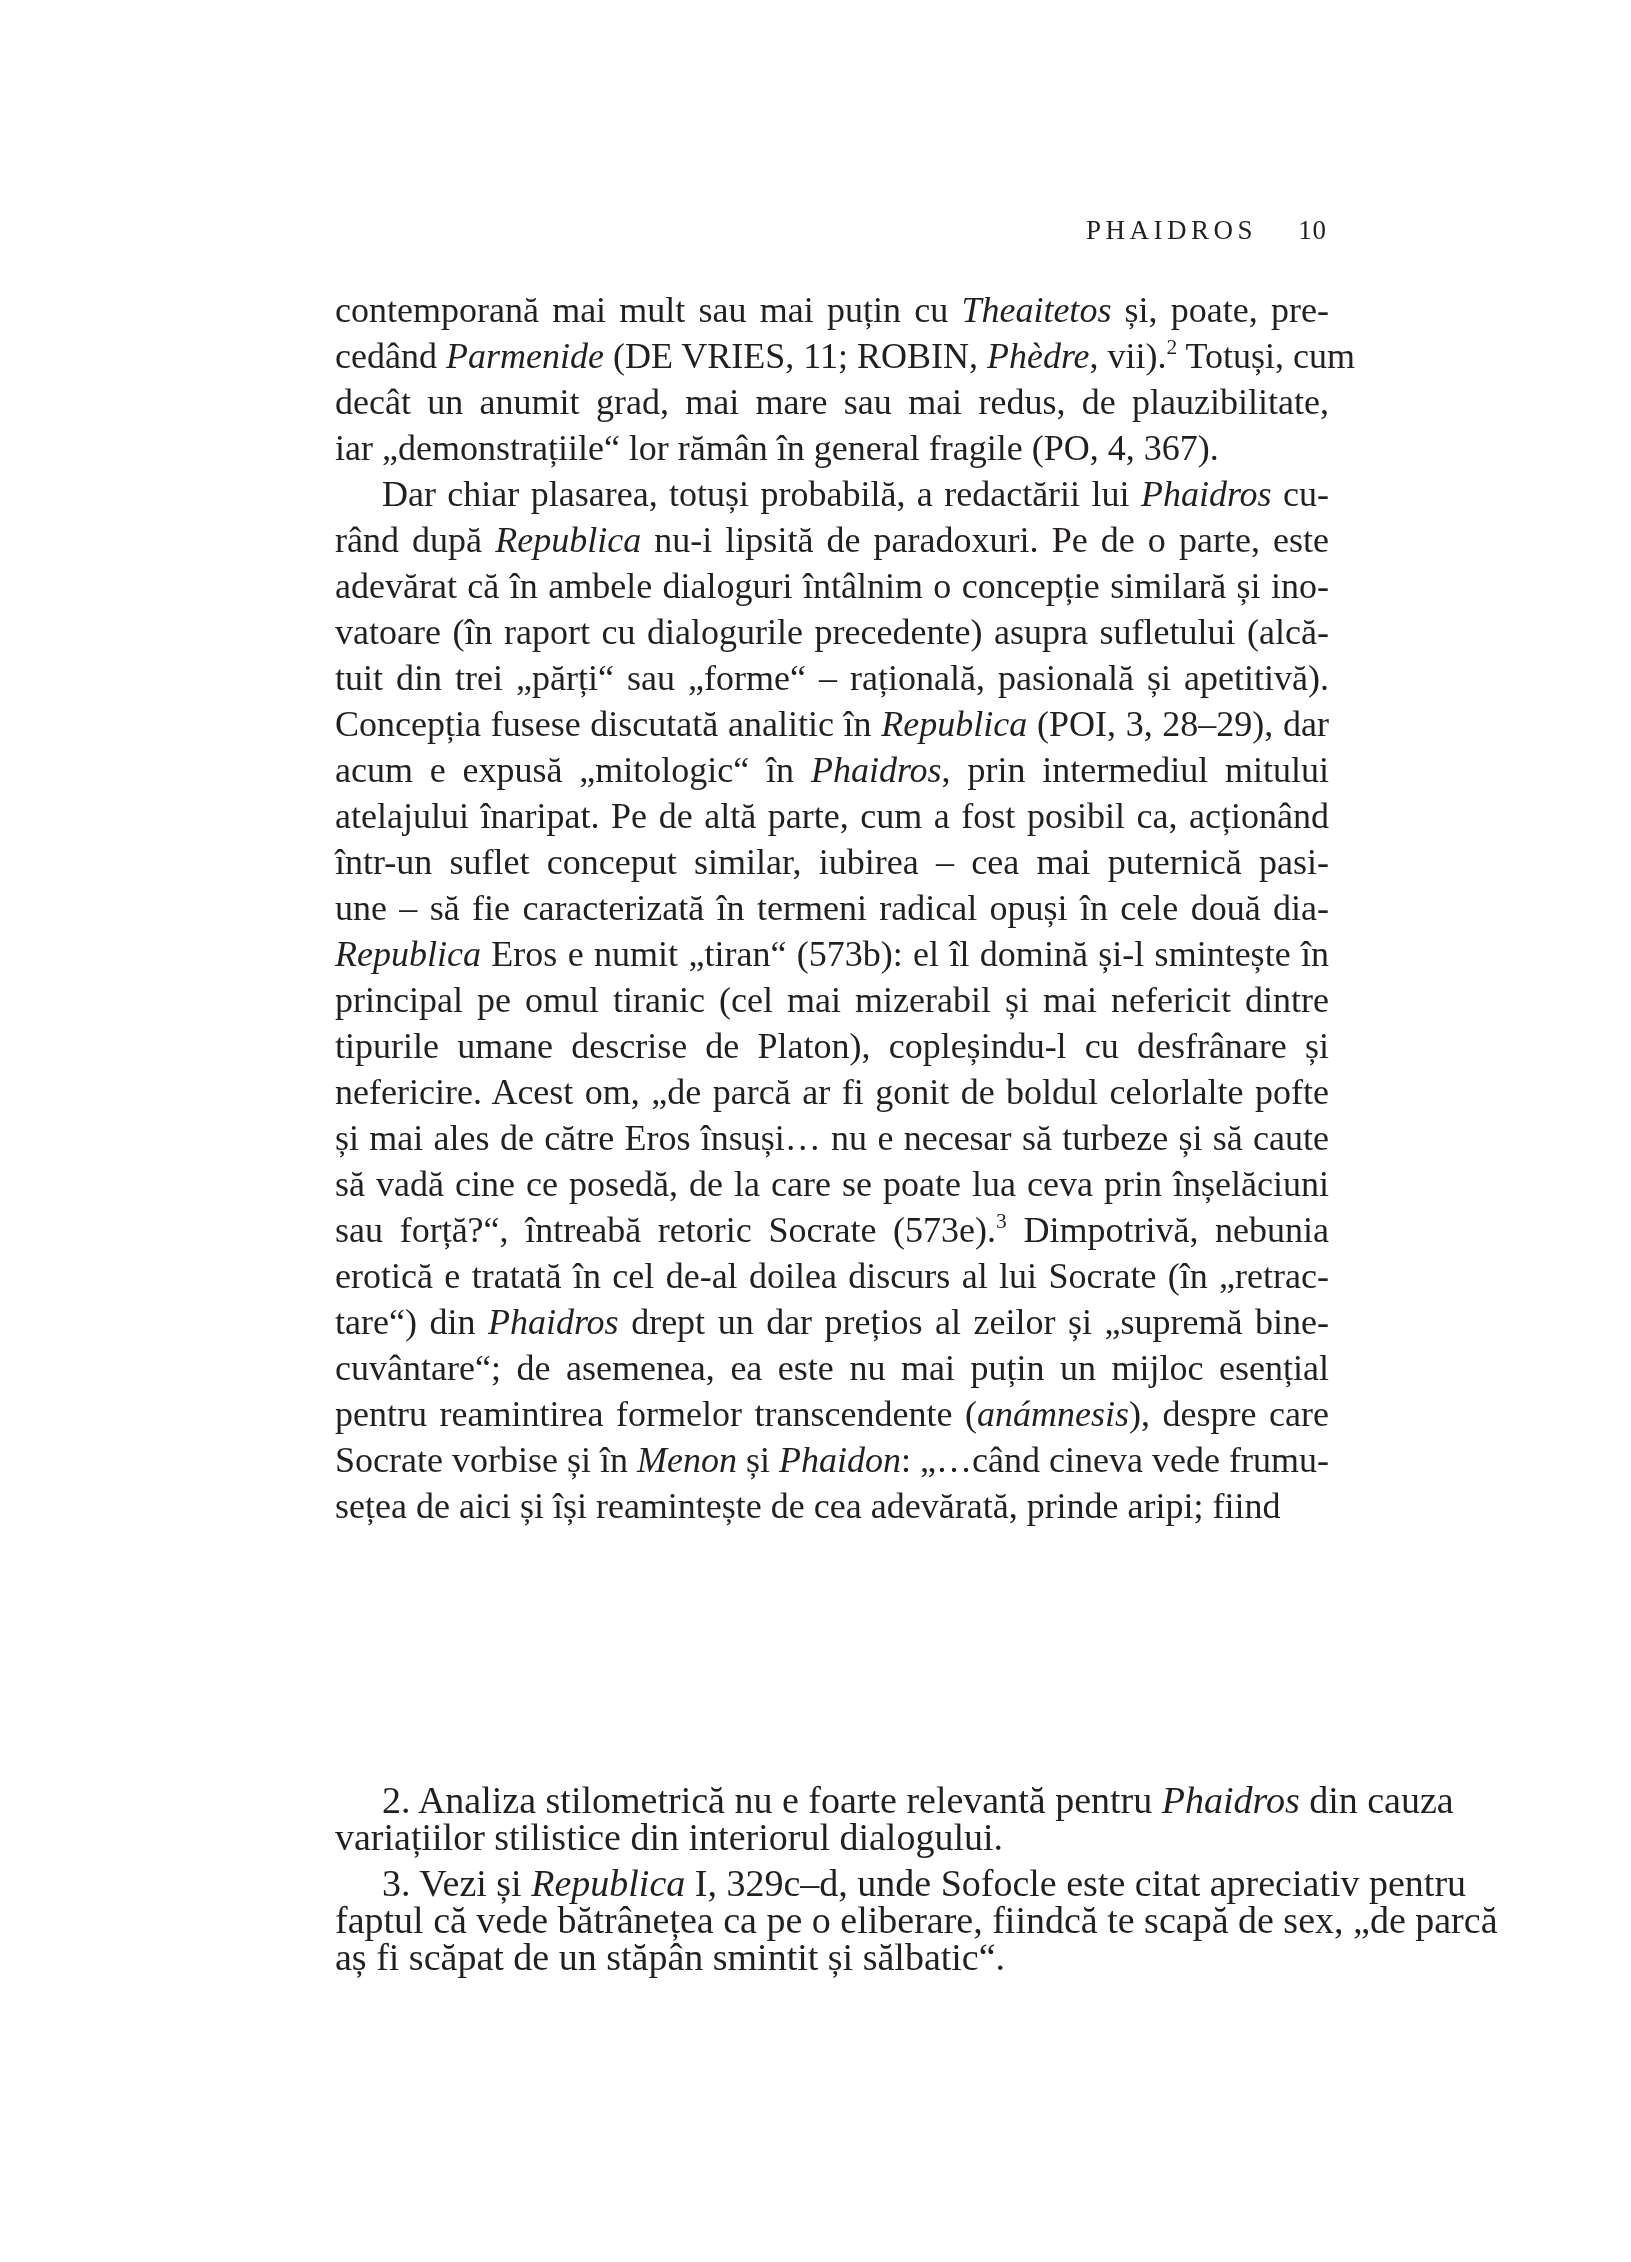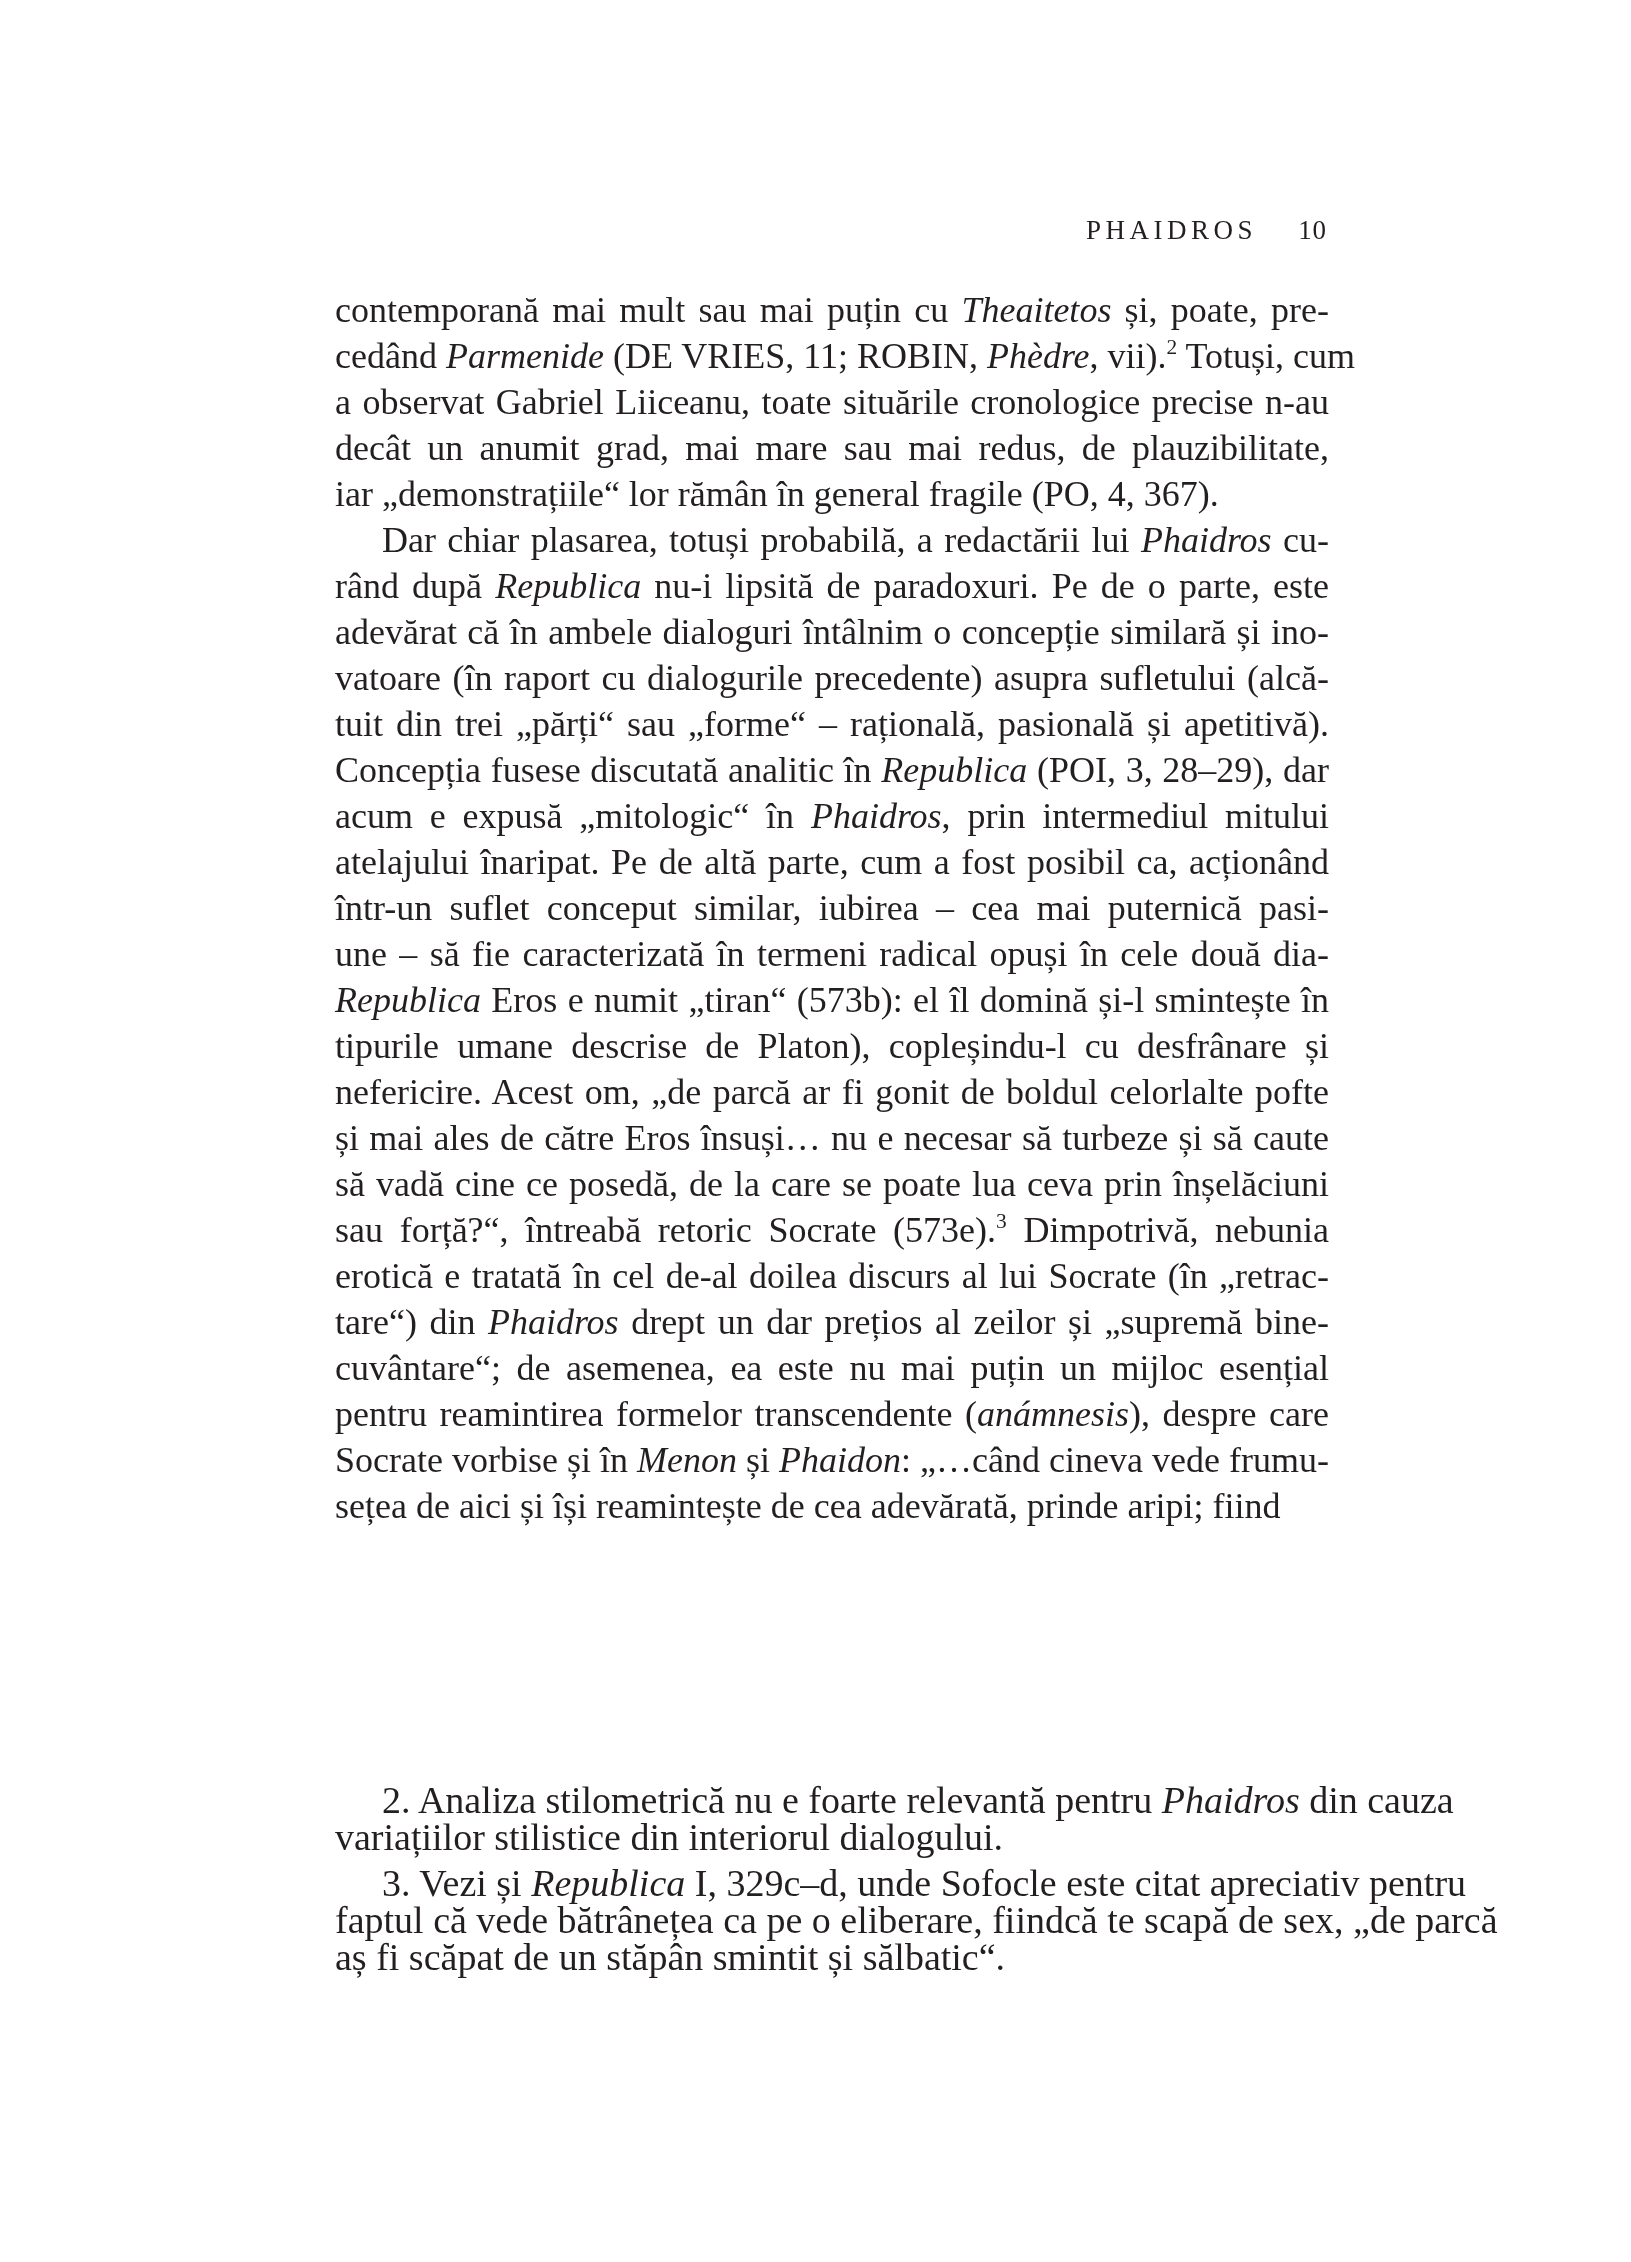--- a/index.html
+++ b/index.html
@@ -83,36 +83,36 @@
 
 <div class="running-head">
   <span class="title">PHAIDROS</span>
   <span class="folio">10</span>
 </div>
 
 <div class="body-text">
   <div>
       <span class="line">contemporană mai mult sau mai puțin cu <i>Theaitetos</i> și, poate, pre-</span>
       <span class="line">cedând <i>Parmenide</i> (DE VRIES, 11; ROBIN, <i>Phèdre</i>, vii).<sup>2</sup> Totuși, cum</span>
-      <span class="line">a observat Gabriel Liiceanu, toate situările cronologice precise n-au</span>
       <span class="line">decât un anumit grad, mai mare sau mai redus, de plauzibilitate,</span>
       <span class="line last">iar „demonstrațiile“ lor rămân în general fragile (PO, 4, 367).</span>
     </div>
   <div>
       <span class="line indent">Dar chiar plasarea, totuși probabilă, a redactării lui <i>Phaidros</i> cu-</span>
       <span class="line">rând după <i>Republica</i> nu-i lipsită de paradoxuri. Pe de o parte, este</span>
       <span class="line">adevărat că în ambele dialoguri întâlnim o concepție similară și ino-</span>
       <span class="line">vatoare (în raport cu dialogurile precedente) asupra sufletului (alcă-</span>
       <span class="line">tuit din trei „părți“ sau „forme“ – rațională, pasională și apetitivă).</span>
       <span class="line">Concepția fusese discutată analitic în <i>Republica</i> (POI, 3, 28–29), dar</span>
       <span class="line">acum e expusă „mitologic“ în <i>Phaidros</i>, prin intermediul mitului</span>
       <span class="line">atelajului înaripat. Pe de altă parte, cum a fost posibil ca, acționând</span>
       <span class="line">într-un suflet conceput similar, iubirea – cea mai puternică pasi-</span>
       <span class="line">une – să fie caracterizată în termeni radical opuși în cele două dia-</span>
       <span class="line"><i>Republica</i> Eros e numit „tiran“ (573b): el îl domină și-l smintește în</span>
+      <span class="line">principal pe omul tiranic (cel mai mizerabil și mai nefericit dintre</span>
       <span class="line">tipurile umane descrise de Platon), copleșindu-l cu desfrânare și</span>
       <span class="line">nefericire. Acest om, „de parcă ar fi gonit de boldul celorlalte pofte</span>
       <span class="line">și mai ales de către Eros însuși… nu e necesar să turbeze și să caute</span>
       <span class="line">să vadă cine ce posedă, de la care se poate lua ceva prin înșelăciuni</span>
       <span class="line">sau forță?“, întreabă retoric Socrate (573e).<sup>3</sup> Dimpotrivă, nebunia</span>
       <span class="line">erotică e tratată în cel de-al doilea discurs al lui Socrate (în „retrac-</span>
       <span class="line">tare“) din <i>Phaidros</i> drept un dar prețios al zeilor și „supremă bine-</span>
       <span class="line">cuvântare“; de asemenea, ea este nu mai puțin un mijloc esențial</span>
       <span class="line">pentru reamintirea formelor transcendente (<i>anámnesis</i>), despre care</span>
       <span class="line">Socrate vorbise și în <i>Menon</i> și <i>Phaidon</i>: „…când cineva vede frumu-</span>

